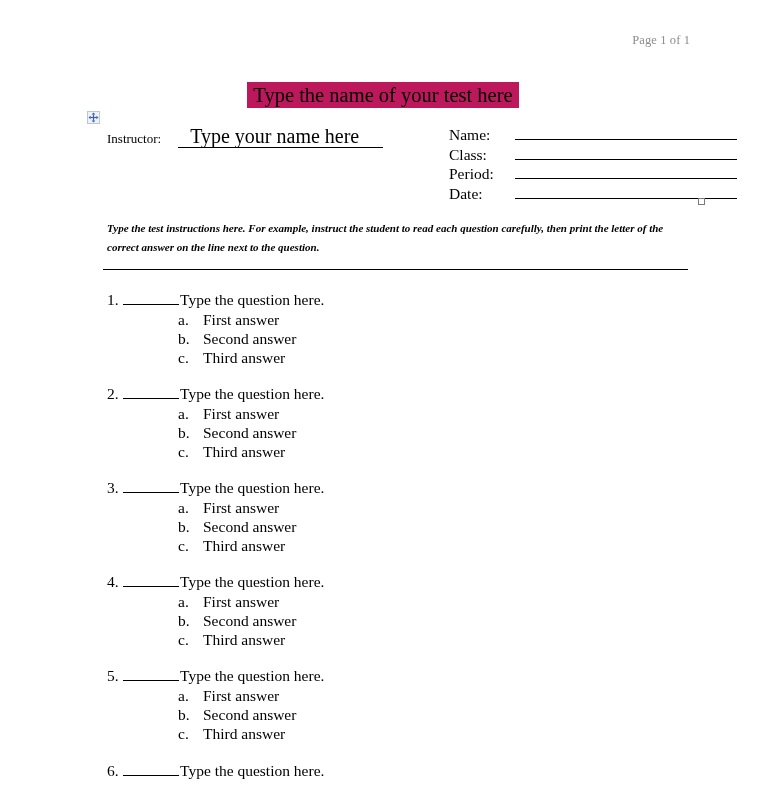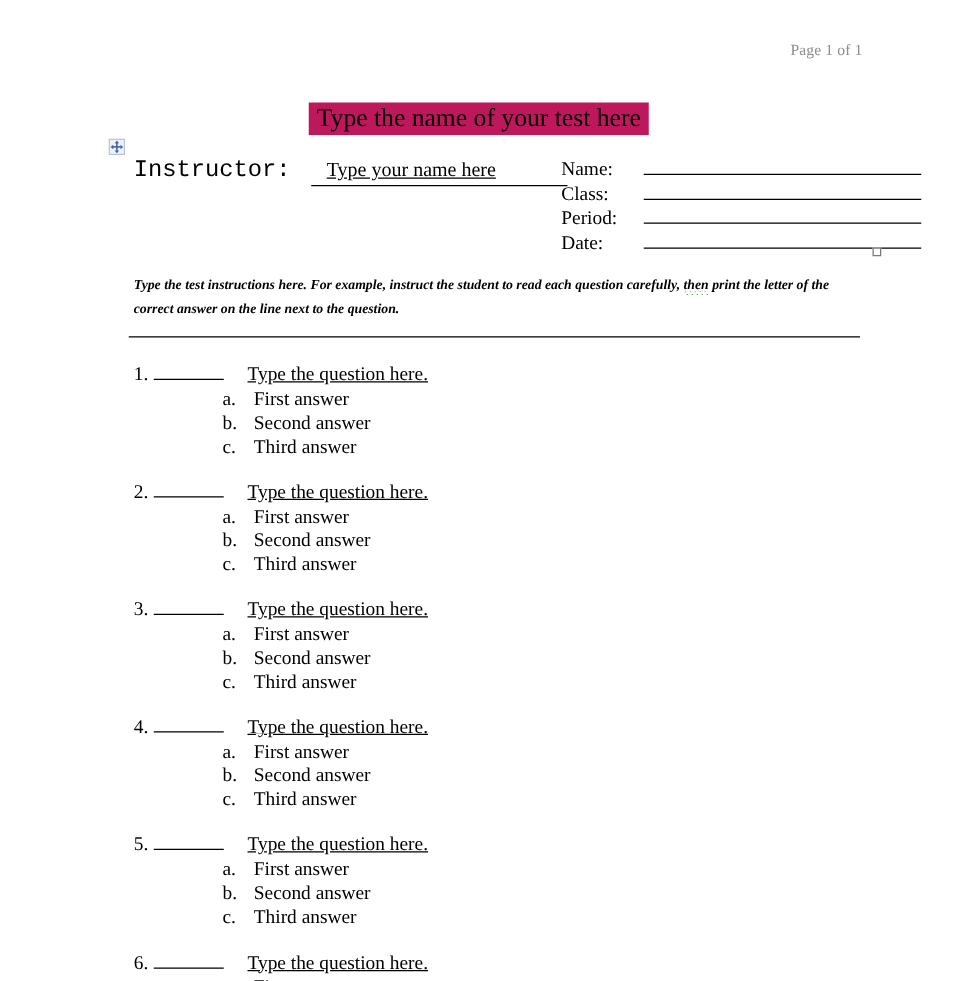--- a/index.html
+++ b/index.html
@@ -86,36 +86,34 @@
   }
 
   .instructor-row {
     position: absolute;
     left: 107px;
     top: 2px;
     display: flex;
     align-items: baseline;
   }
   .instructor-label {
-    font-size: 19px;
+    font-size: 13px;
     line-height: 20px;
     white-space: nowrap;
-    font-family: Liberation Mono, monospace;
   }
   .instructor-field {
     margin-left: 17px;
     width: 205px;
-    font-size: 16px;
+    font-size: 20px;
     line-height: 20px;
     border-bottom: 1.4px solid #000;
     padding-left: 12px;
     padding-bottom: 1px;
     box-sizing: border-box;
     white-space: nowrap;
-    text-decoration: underline;
   }
 
   .student-fields {
     position: absolute;
     left: 401px;
     top: 0px;
   }
   .student-row {
     display: flex;
     align-items: baseline;
@@ -188,23 +186,22 @@
     white-space: nowrap;
   }
   .q-blank {
     width: 56px;
     border-bottom: 1.2px solid #000;
     height: 14px;
     margin-left: 2px;
     box-sizing: border-box;
   }
   .q-text {
-    margin-left: 19px;
-    white-space: nowrap;
-    text-decoration: underline;
+    margin-left: 1px;
+    white-space: nowrap;
   }
   .answers {
     margin-top: 0px;
   }
   .answer {
     display: flex;
     align-items: baseline;
     padding-left: 178px;
     font-size: 15.5px;
     line-height: 19.2px;

